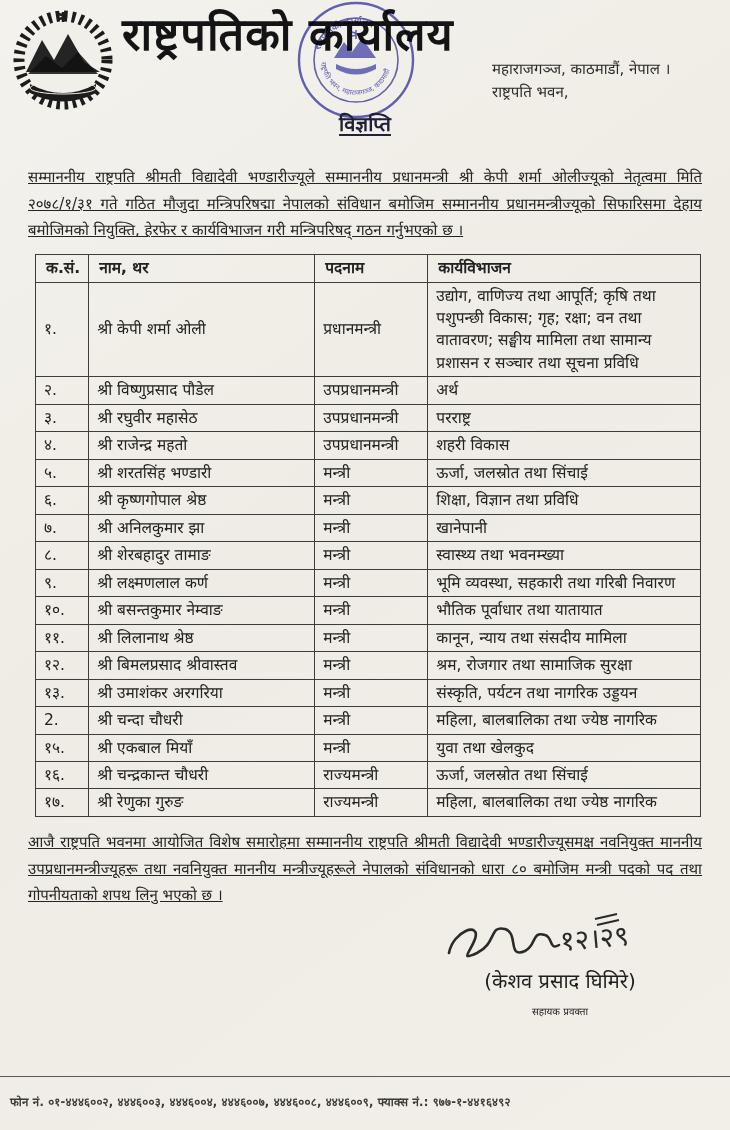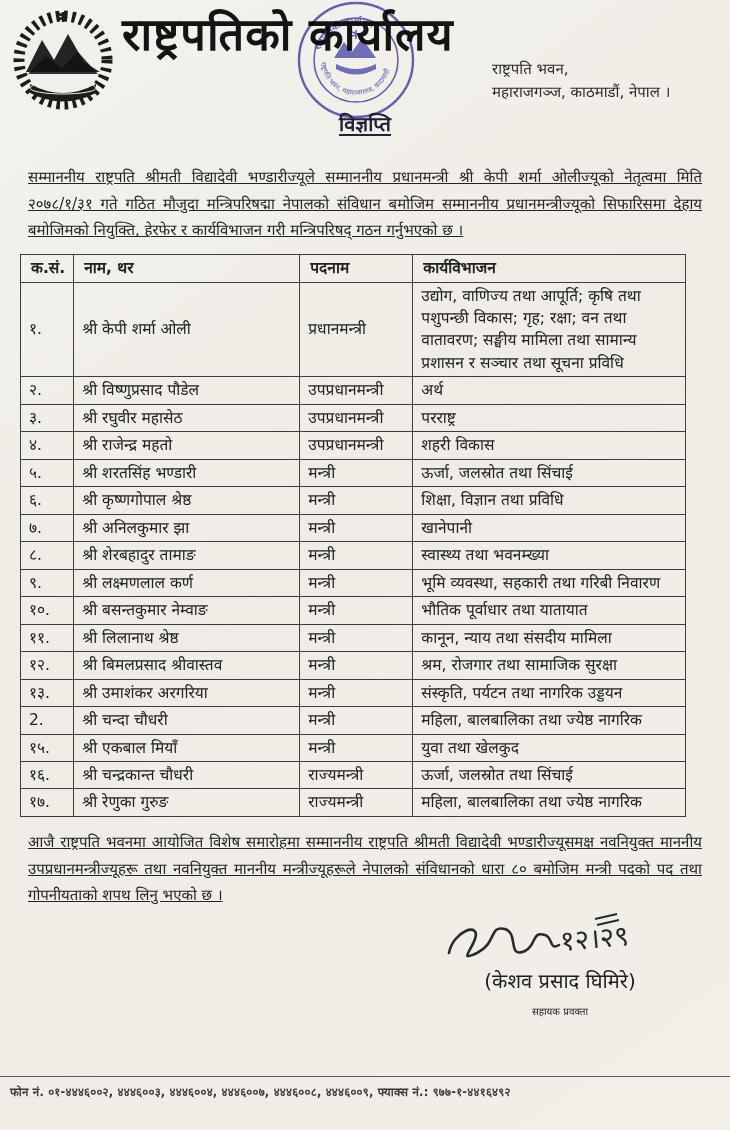--- a/index.html
+++ b/index.html
@@ -29,21 +29,21 @@
   .doc-title{
     position:absolute;left:0;right:0;top:110px;text-align:center;
     font-size:20px;font-weight:bold;text-decoration:underline;
     text-underline-offset:3px;color:#20203a;
   }
   .para{
     margin:12px 28px 0 28px;
     font-size:15px;line-height:1.78;text-align:justify;color:#242424;text-decoration:underline;
   }
   table.ministers{
-    margin:10px 0 0 20px;width:666px;
+    margin:10px 0 0 35px;width:666px;
     border-collapse:collapse;font-size:15.5px;color:#222;
   }
   table.ministers th, table.ministers td{
     border:1.6px solid #3d3d3d;padding:2px 8px;line-height:1.45;
     vertical-align:middle;
   }
   table.ministers th{font-weight:bold;text-align:left;padding-left:10px;}
   th.c-sn{text-align:center;}
   th.c-name{text-align:center;}
   th.c-pos{text-align:center;}
@@ -53,21 +53,21 @@
   td.cell-portfolio{padding-left:10px;}
   .sig-block{
     width:260px;margin:2px 40px 0 auto;text-align:center;
   }
   .sig-scribble{display:block;margin:0 auto -6px auto;}
   .sig-name{font-size:20px;font-weight:normal;color:#1e1e1e;}
   .sig-title{font-size:10px;margin-top:10px;color:#242424;}
   .footer{
     position:absolute;left:0;right:0;top:1076px;
     border-top:1.6px solid #5a5a5a;
-    padding:7px 10px 0 10px;
+    padding:17px 10px 0 10px;
     font-size:11.5px;font-weight:bold;color:#3a3a3a;letter-spacing:.2px;
   }
 </style>
 </head>
 <body>
 
 <div class="page">
 
   <div class="header">
 
@@ -95,22 +95,22 @@
       </text>
       <text font-size="7" fill="#4343b2">
         <textPath href="#stampBottom" startOffset="2%">राष्ट्रपति भवन, महाराजगञ्ज, काठमाडौं</textPath>
       </text>
       <path d="M38,58 L48,42 L56,52 L66,38 L80,58 Z" fill="#4343b2" opacity=".9"></path>
       <path d="M40,64 Q60,74 80,64 L80,69 Q60,80 40,69 Z" fill="#4343b2" opacity=".9"></path>
       <path d="M60,30 l0,9 M56,32 l7,2.5 M56,36 l7,-1.5" stroke="#4343b2" stroke-width="1.6" fill="none"></path>
     </svg>
 
     <div class="address">
+      <div>महाराजगञ्ज, काठमाडौं, नेपाल ।</div>
       <div>राष्ट्रपति भवन,</div>
-      <div>महाराजगञ्ज, काठमाडौं, नेपाल ।</div>
     </div>
 
     <div class="doc-title">विज्ञप्ति</div>
   </div>
 
   <p class="para">सम्माननीय राष्ट्रपति श्रीमती विद्यादेवी भण्डारीज्यूले सम्माननीय प्रधानमन्त्री श्री केपी शर्मा ओलीज्यूको नेतृत्वमा मिति २०७८/१/३१ गते गठित मौजुदा मन्त्रिपरिषद्मा नेपालको संविधान बमोजिम सम्माननीय प्रधानमन्त्रीज्यूको सिफारिसमा देहाय बमोजिमको नियुक्ति, हेरफेर र कार्यविभाजन गरी मन्त्रिपरिषद् गठन गर्नुभएको छ ।</p>
 
   <table class="ministers">
     <colgroup>
       <col style="width:8%">

